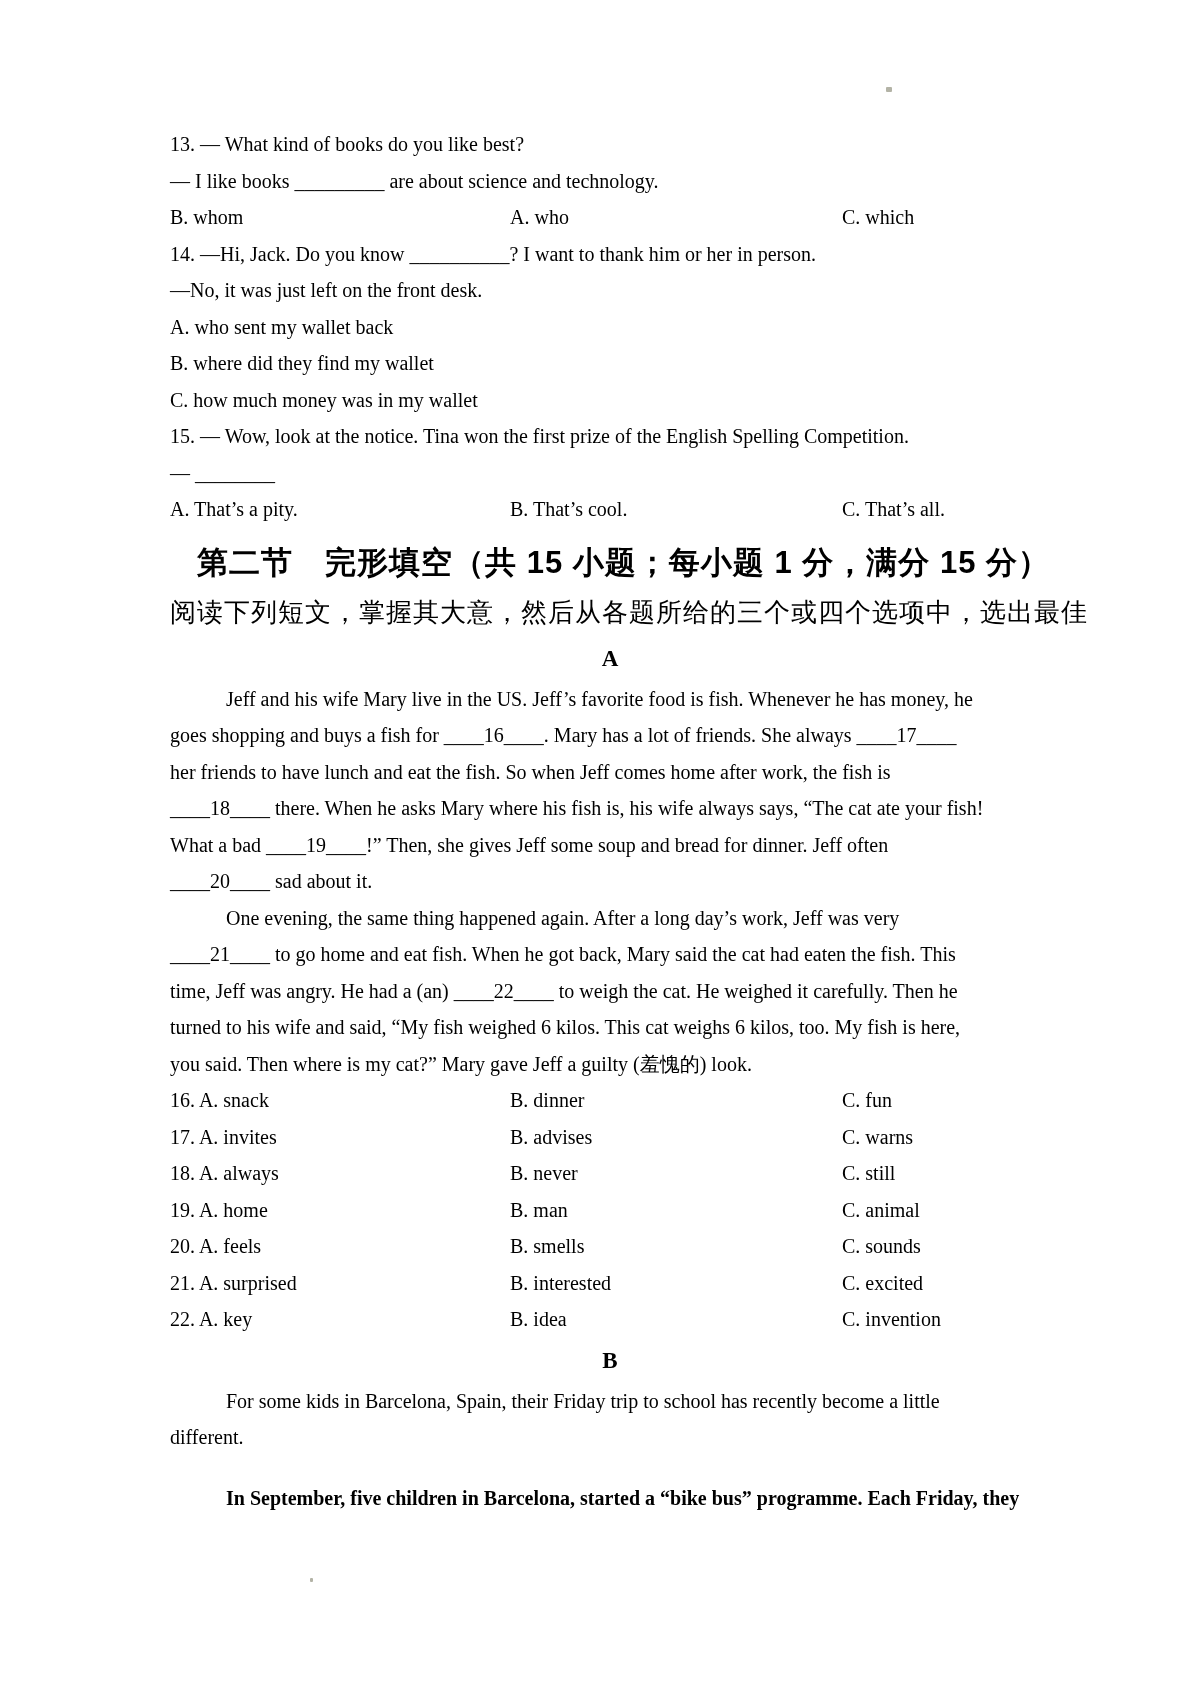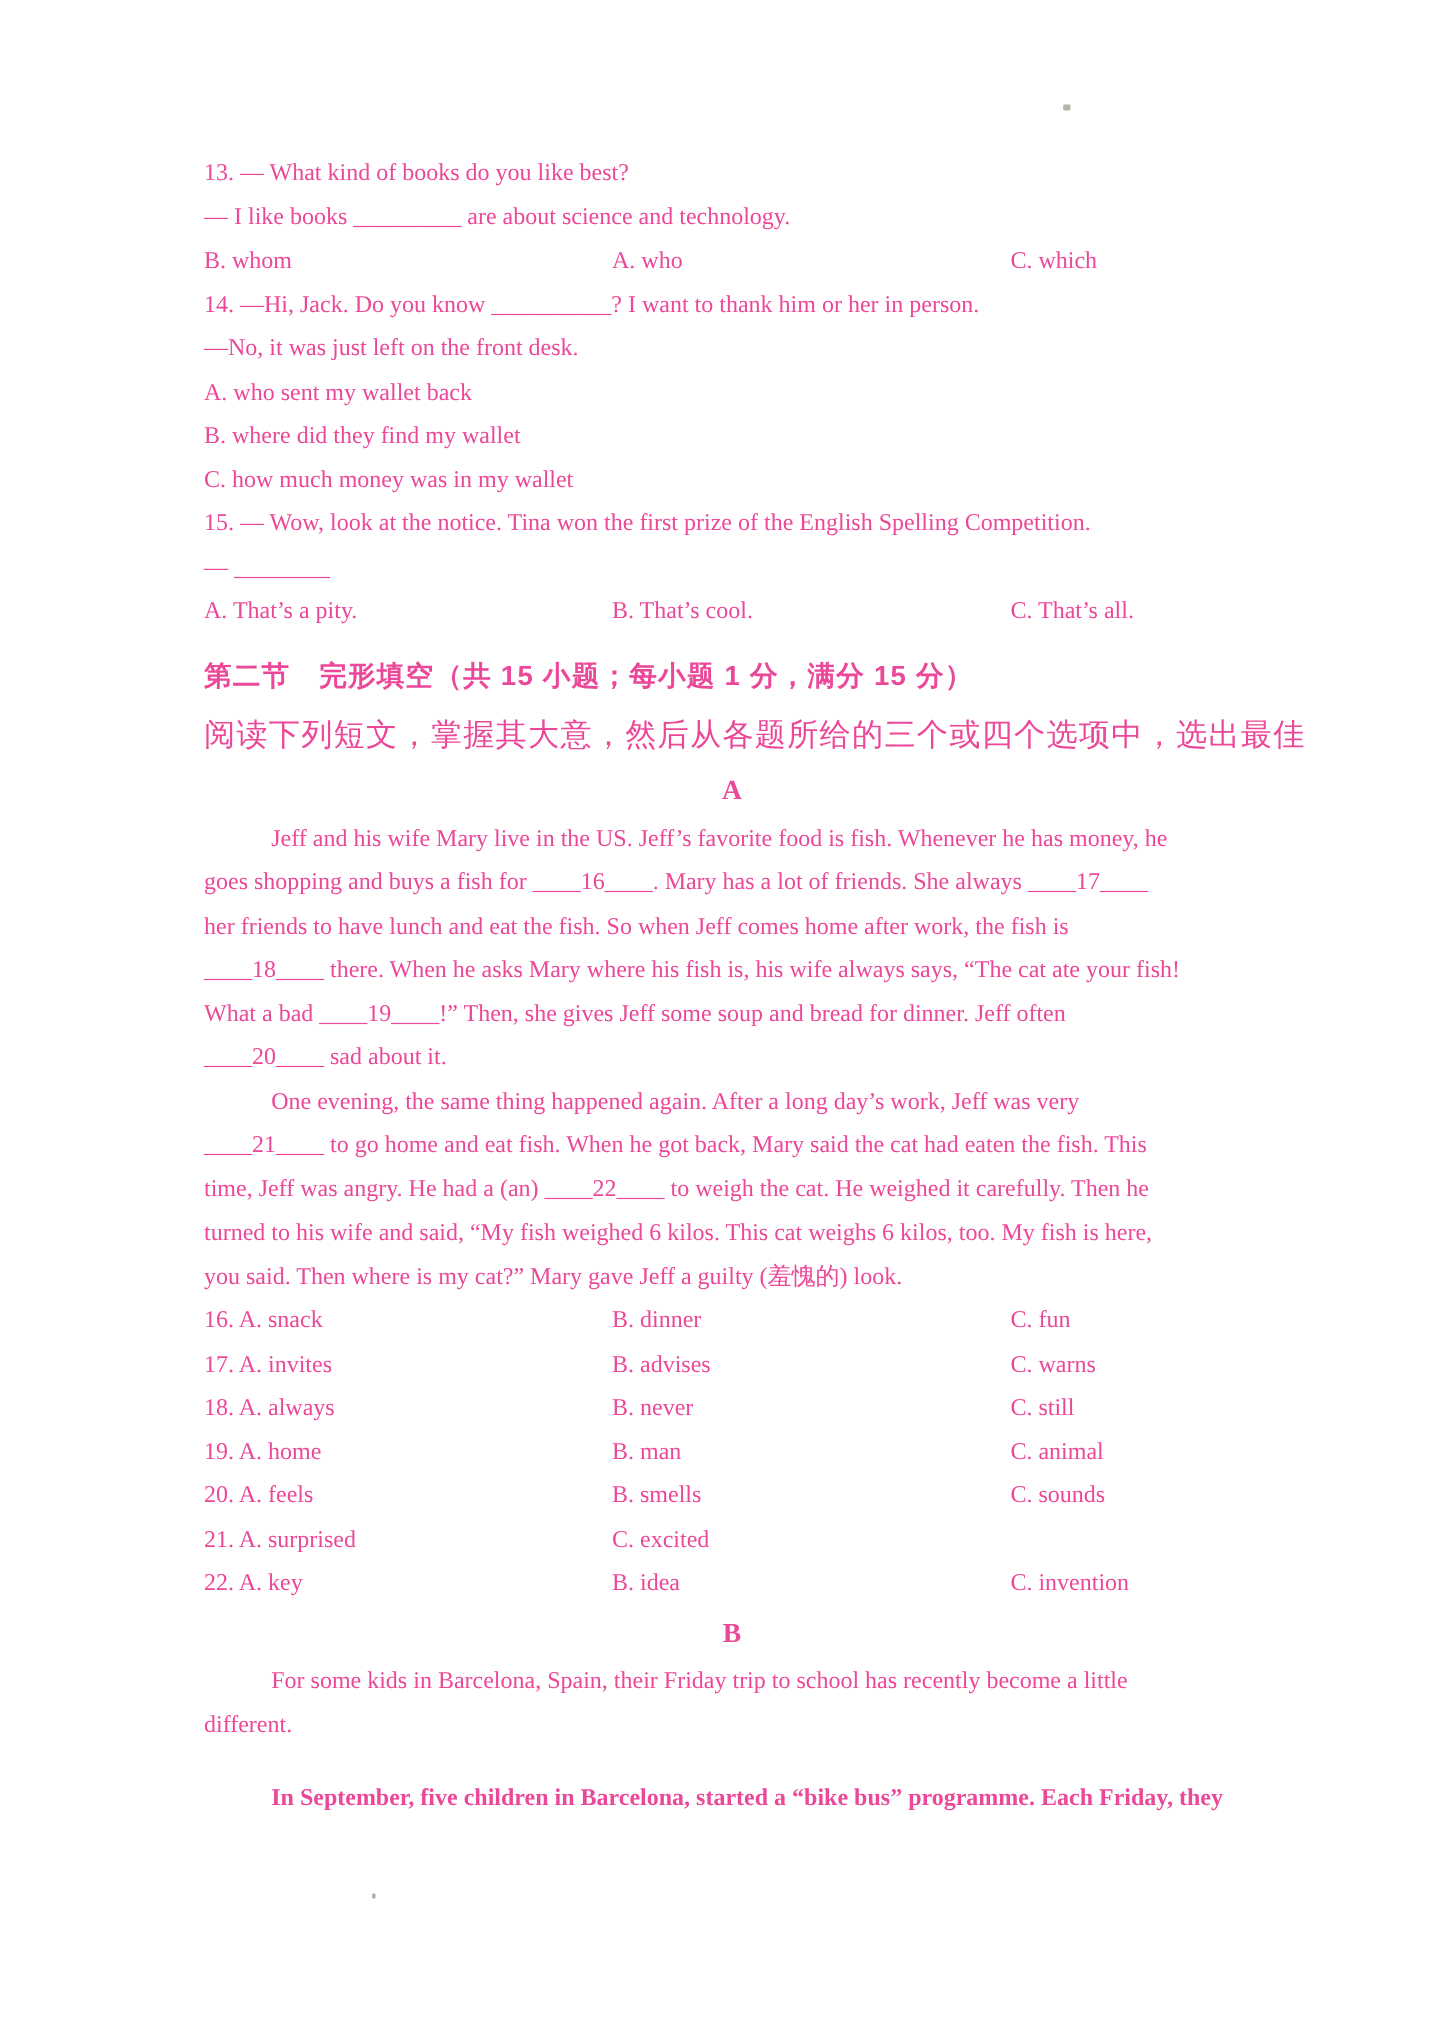--- a/index.html
+++ b/index.html
@@ -3,21 +3,21 @@
 <meta charset="utf-8">
 <style>
   html, body { margin: 0; padding: 0; background: #ffffff; }
   .page {
     position: relative;
     width: 1200px;
     height: 1698px;
     background: #ffffff;
     overflow: hidden;
     font-family: "Liberation Serif", serif;
-    color: #ec4899;
+    color: #000000;
   }
   .content {
     position: absolute;
     left: 170px;
     top: 126px;
     width: 880px;
   }
   .en-line {
     font-size: 20px;
     line-height: 36.5px;
@@ -26,25 +26,26 @@
   .opt3 {
     display: grid;
     grid-template-columns: 340px 332px 1fr;
     font-size: 20px;
     line-height: 36.5px;
   }
   .opt3 > div { white-space: nowrap; }
   .cn-heading {
     font-family: "Liberation Sans", sans-serif;
     font-weight: bold;
-    font-size: 23px;
+    font-size: 31px;
     line-height: 50px;
     margin-top: 10px;
     letter-spacing: 1px;
     white-space: nowrap;
+    text-align: right;
   }
   .cn-instr {
     font-family: "Liberation Sans", sans-serif;
     font-weight: normal;
     font-size: 26px;
     line-height: 48px;
     letter-spacing: 1px;
     white-space: nowrap;
   }
   .sec-label {
@@ -136,20 +137,21 @@
       <div>B. man</div>
       <div>C. animal</div>
     </div>
     <div class="opt3">
       <div>20. A. feels</div>
       <div>B. smells</div>
       <div>C. sounds</div>
     </div>
     <div class="opt3">
       <div>21. A. surprised</div>
+      <div>B. interested</div>
       <div>C. excited</div>
     </div>
     <div class="opt3">
       <div>22. A. key</div>
       <div>B. idea</div>
       <div>C. invention</div>
     </div>
 
     <div class="sec-label">B</div>
     <div class="para">

